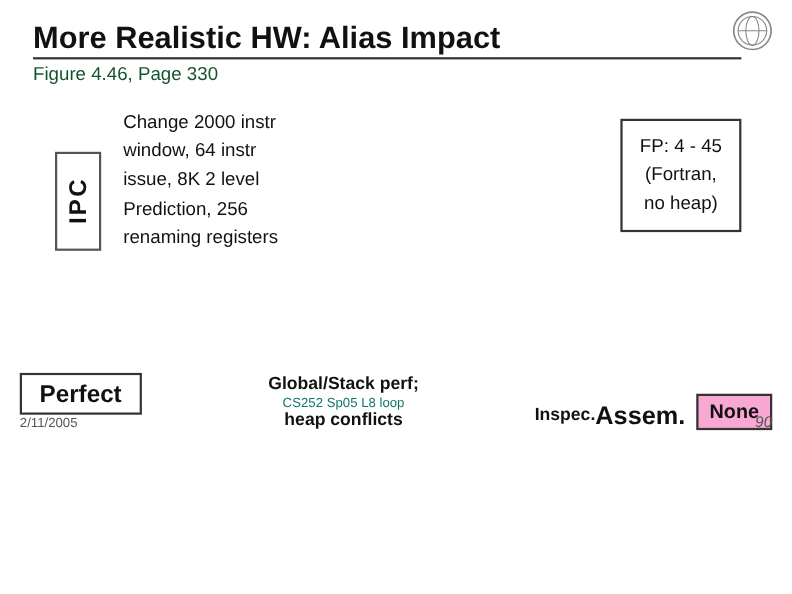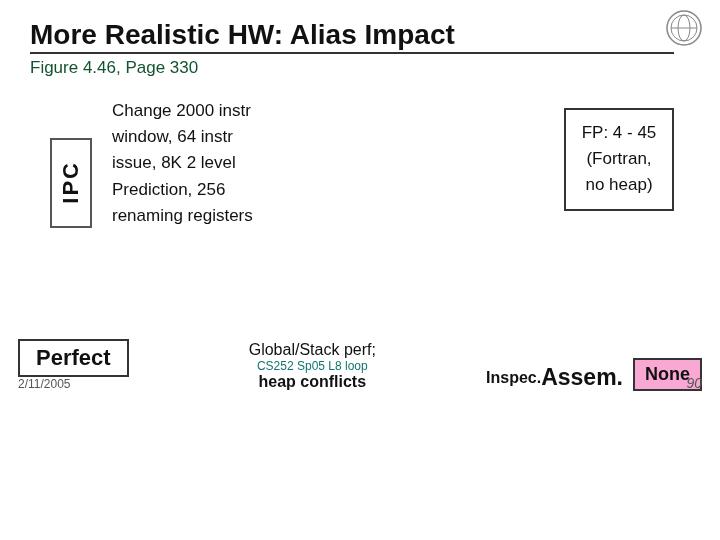--- a/index.html
+++ b/index.html
@@ -135,21 +135,21 @@
     .bottom-middle {
       display: flex;
       flex-direction: column;
       align-items: center;
       flex: 1;
       margin-left: 10px;
     }
 
     .global-stack-label {
       font-size: 16px;
-      font-weight: normal;
+      font-weight: bold;
       color: #111111;
     }
 
     .course-label {
       font-size: 12px;
       color: #0f766e;
     }
 
     .heap-label {
       font-size: 16px;

